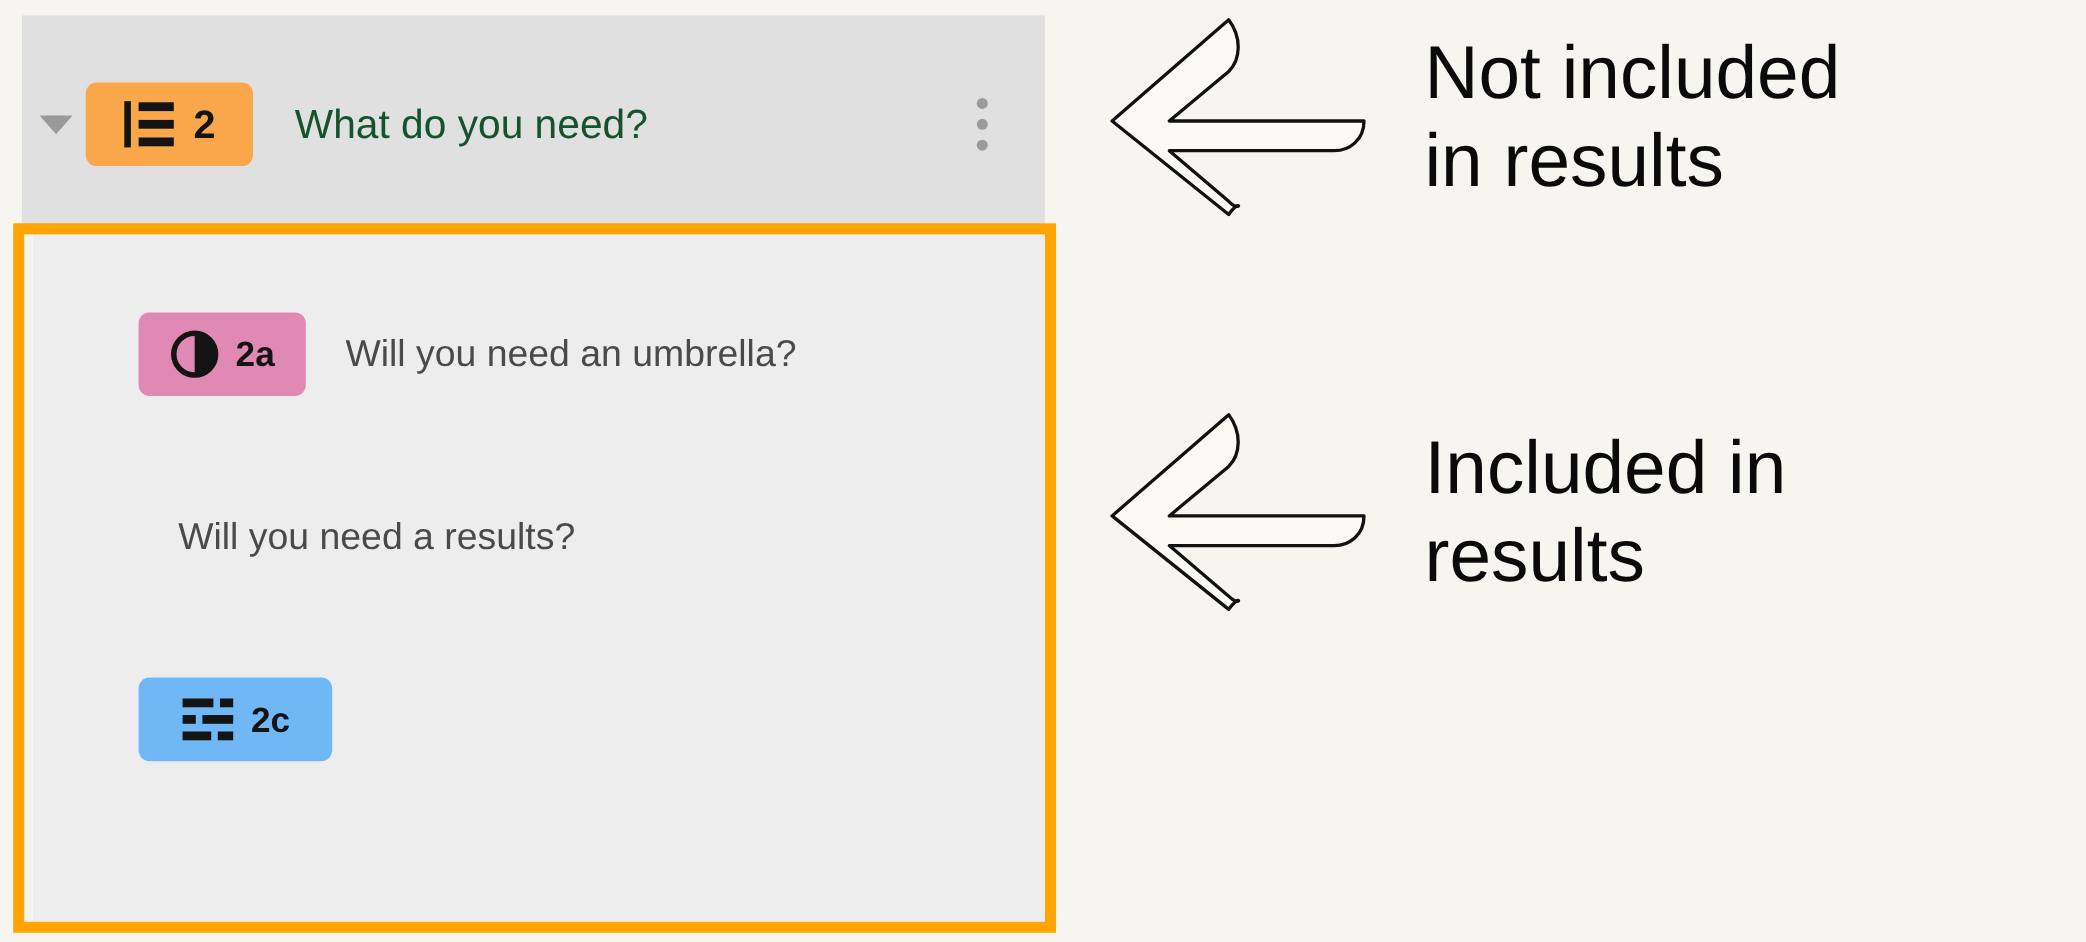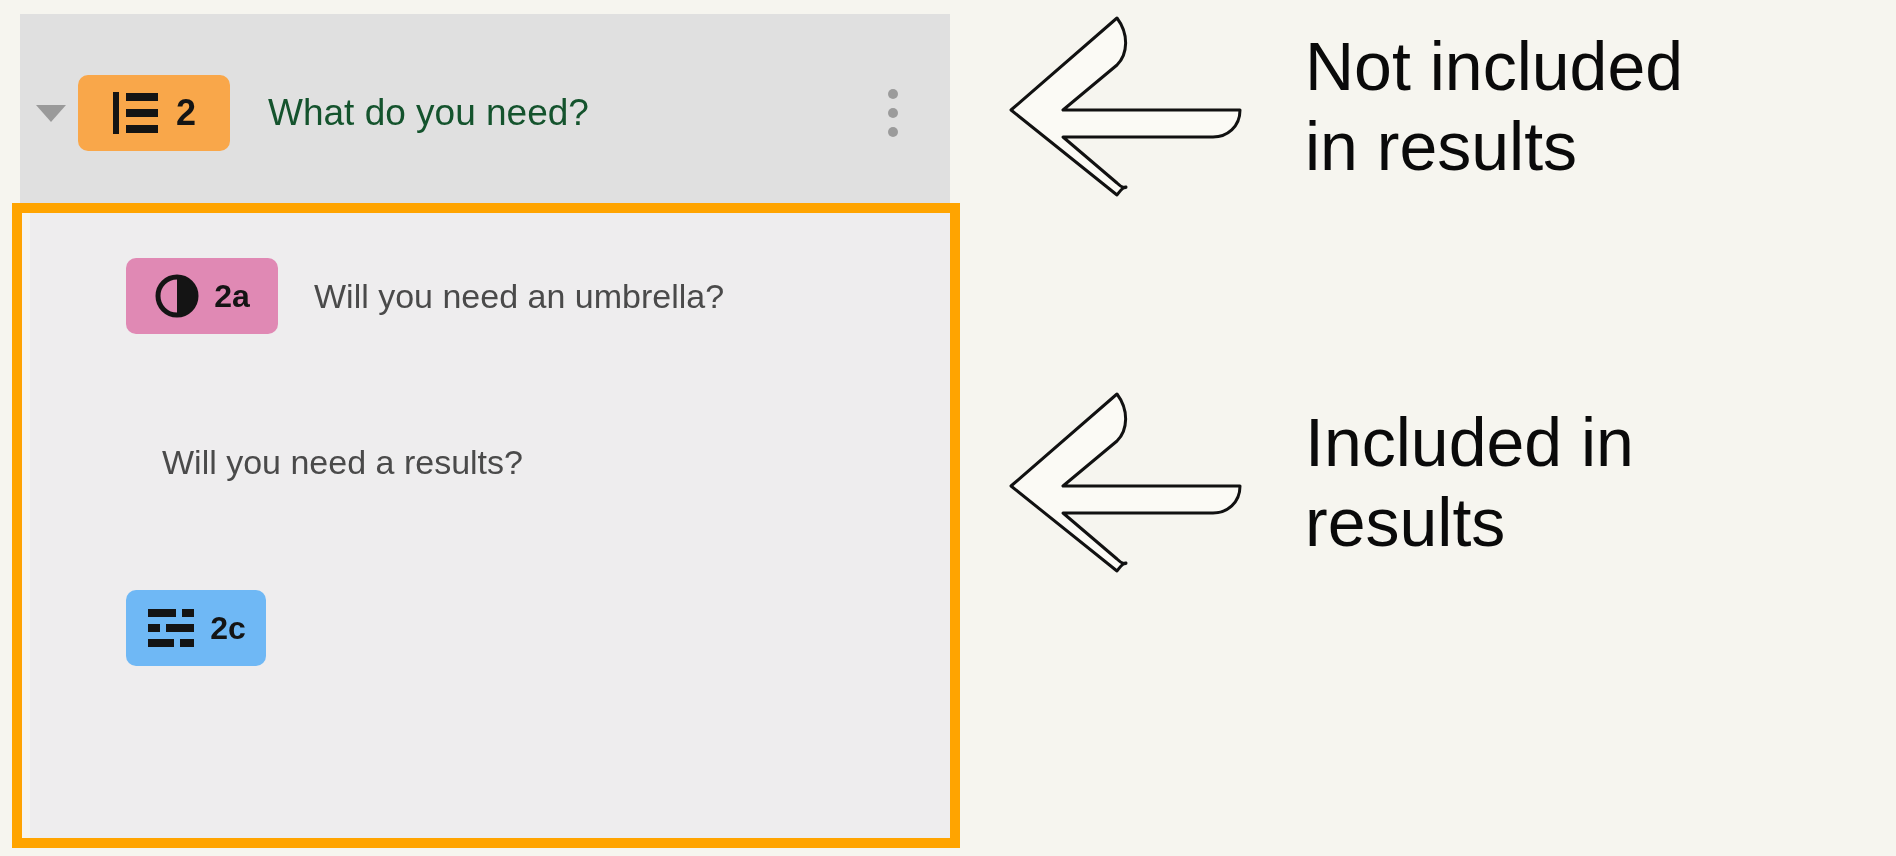--- a/index.html
+++ b/index.html
@@ -84,21 +84,21 @@
     width: 152px;
     height: 76px;
     gap: 14px;
     box-sizing: border-box;
   }
   .badge.binary .badge-code { font-size: 32px; }
 
   
   .badge.text {
     background: #6fb8f5;
-    width: 140px;
+    width: 176px;
     height: 76px;
     gap: 14px;
     box-sizing: border-box;
   }
   .badge.text .badge-code { font-size: 32px; }
 
   #section-title {
     font-size: 37px;
     color: #14532d;
     margin-left: 38px;
@@ -138,20 +138,21 @@
   }
 
   #question-list {
     position: absolute;
     left: 10px;
     top: 199px;
     width: 920px;
     height: 625px;
     background: #eeedee;
     box-sizing: border-box;
+    padding-top: 26px;
   }
 
   .question-row {
     display: flex;
     align-items: center;
     height: 166px;
     padding-left: 96px;
     box-sizing: border-box;
     cursor: pointer;
   }
@@ -164,29 +165,29 @@
     max-width: 430px;
   }
 
   
   .annotation {
     position: absolute;
     display: flex;
     align-items: center;
   }
   #annotation-top   { left: 1005px; top: 14px; }
-  #annotation-bottom{ left: 1005px; top: 390px; justify-content: space-between; }
+  #annotation-bottom{ left: 1005px; top: 373px; justify-content: space-between; }
 
   .arrow-left { flex: 0 0 auto; }
 
   .annotation-caption {
     font-size: 68px;
     line-height: 1.17;
     color: #0a0a0a;
-    margin-left: 50px;
+    margin-left: 40px;
     white-space: pre-line;
     flex: 0 0 auto;
   }
 </style>
 </head>
 <body>
 
 <div id="outline-panel">
 
   <div id="section-header">

